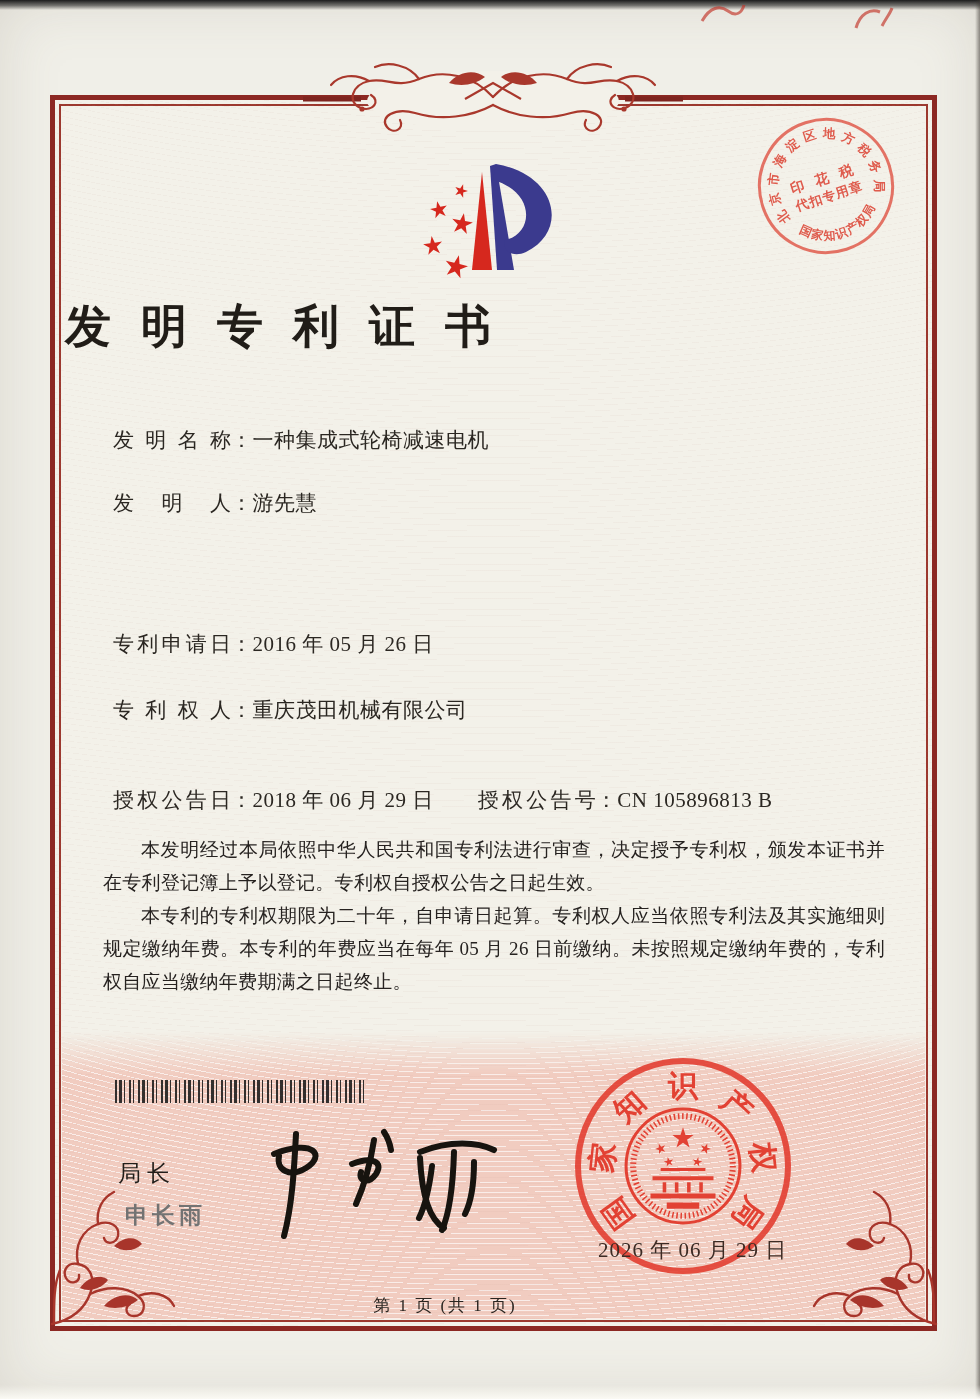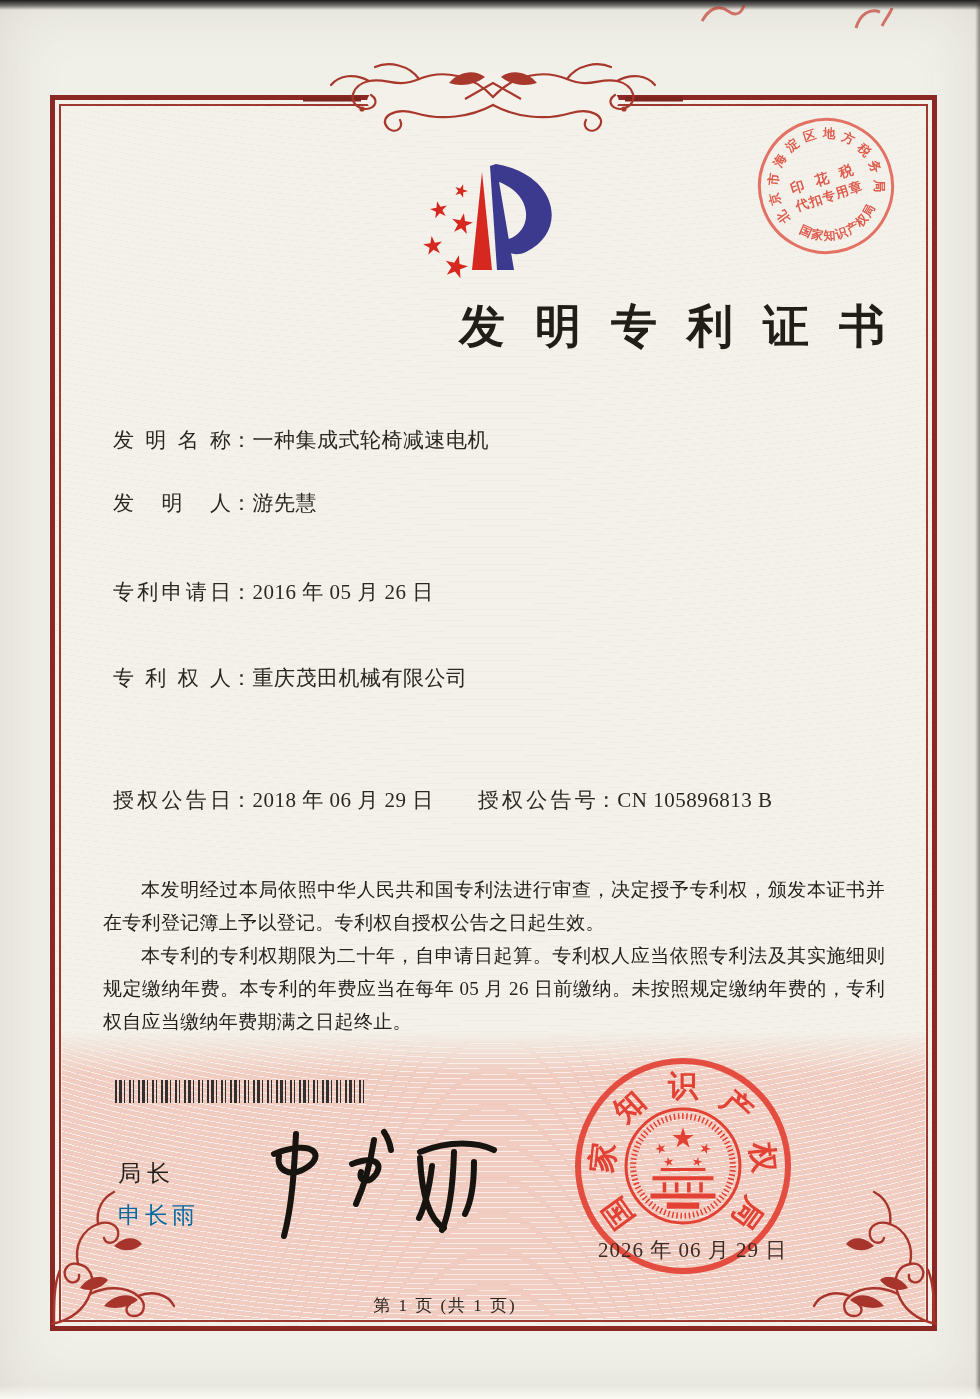--- a/index.html
+++ b/index.html
@@ -23,39 +23,39 @@
   
   .pink{position:absolute;left:7px;right:7px;bottom:7px;height:287px;
         background-color:#f1ccc0;
         background-image:repeating-radial-gradient(1400px 900px at 50% -560px,
             rgba(255,255,255,.65) 0 1.3px, rgba(255,255,255,0) 1.3px 8px);
         -webkit-mask-image:linear-gradient(to bottom,transparent 0,#000 42px);
         mask-image:linear-gradient(to bottom,transparent 0,#000 42px);}
 
   .abs{position:absolute;}
   .cert-no{left:92px;top:150px;font-size:21px;letter-spacing:4px;color:#2a2520;z-index:3;}
-  .title{left:35px;top:296px;width:880px;text-align:right;font-size:46px;font-weight:bold;
+  .title{left:35px;top:296px;width:880px;text-align:left;font-size:46px;font-weight:bold;
          letter-spacing:30px;padding-left:30px;box-sizing:border-box;color:#211d18;z-index:3;}
   .row{position:absolute;left:113px;font-size:21px;color:#2b2722;white-space:nowrap;z-index:3;}
   .row .lbl{display:inline-block;width:118px;text-align:justify;text-align-last:justify;}
   .row .val{letter-spacing:.5px;}
   .pair2{margin-left:44px;}
 
   .paras{left:103px;top:833px;width:782px;z-index:3;font-size:19px;line-height:33px;
-         text-align:justify;color:#262220;margin-top:40px;}
+         text-align:justify;color:#262220;}
   .paras p{margin:0;text-indent:2em;letter-spacing:.3px;}
 
   .barcode{left:115px;top:1080px;width:250px;height:23px;z-index:4;opacity:.88;
     background-image:
      repeating-linear-gradient(90deg,#191919 0 2px,transparent 2px 4px,#191919 4px 7px,
        transparent 7px 9px,#191919 9px 10px,transparent 10px 14px,#191919 14px 16px,
        transparent 16px 18px,#191919 18px 19px,transparent 19px 23px);}
 
   .signer-title{left:118px;top:1158px;font-size:23px;letter-spacing:6px;color:#221e1a;z-index:4;}
-  .signer-name{left:118px;top:1200px;font-size:23px;letter-spacing:4px;color:#0369a1;z-index:4;}
+  .signer-name{left:125px;top:1200px;font-size:23px;letter-spacing:4px;color:#737373;z-index:4;font-weight:bold;}
   .signature{left:252px;top:1106px;z-index:4;}
 
   
   .seal{left:575px;top:1058px;width:216px;height:216px;border-radius:50%;
         border:6px solid rgba(226,58,44,.92);box-sizing:border-box;z-index:5;opacity:.95;}
   .seal .arc-wrap{position:absolute;inset:0;color:#e23a2c;}
   .seal-emblem{position:absolute;left:50%;top:50%;transform:translate(-50%,-50%);}
   .seal-date{left:598px;top:1236px;font-size:21px;letter-spacing:1px;color:#3c2b24;z-index:6;white-space:nowrap;}
 
   
@@ -195,24 +195,24 @@
   </div>
 
   <div class="abs title">发明专利证书</div>
 
   <div class="row" style="top:489px">
     <span class="lbl">发明人</span><span class="val">：游先慧</span>
   </div>
   <div class="row" style="top:426px">
     <span class="lbl">发明名称</span><span class="val">：一种集成式轮椅减速电机</span>
   </div>
-  <div class="row" style="top:578px">
+  <div class="row" style="top:630px">
     <span class="lbl">专利申请日</span><span class="val">：2016 年 05 月 26 日</span>
   </div>
-  <div class="row" style="top:664px">
+  <div class="row" style="top:696px">
     <span class="lbl">专利权人</span><span class="val">：重庆茂田机械有限公司</span>
   </div>
   <div class="row" style="top:786px">
     <span class="lbl">授权公告日</span><span class="val">：2018 年 06 月 29 日</span><span class="pair2"><span class="lbl">授权公告号</span><span class="val">：CN 105896813 B</span></span>
   </div>
 
   <div class="abs paras">
     <p>本发明经过本局依照中华人民共和国专利法进行审查，决定授予专利权，颁发本证书并在专利登记簿上予以登记。专利权自授权公告之日起生效。</p>
     <p>本专利的专利权期限为二十年，自申请日起算。专利权人应当依照专利法及其实施细则规定缴纳年费。本专利的年费应当在每年 05 月 26 日前缴纳。未按照规定缴纳年费的，专利权自应当缴纳年费期满之日起终止。</p>
   </div>

